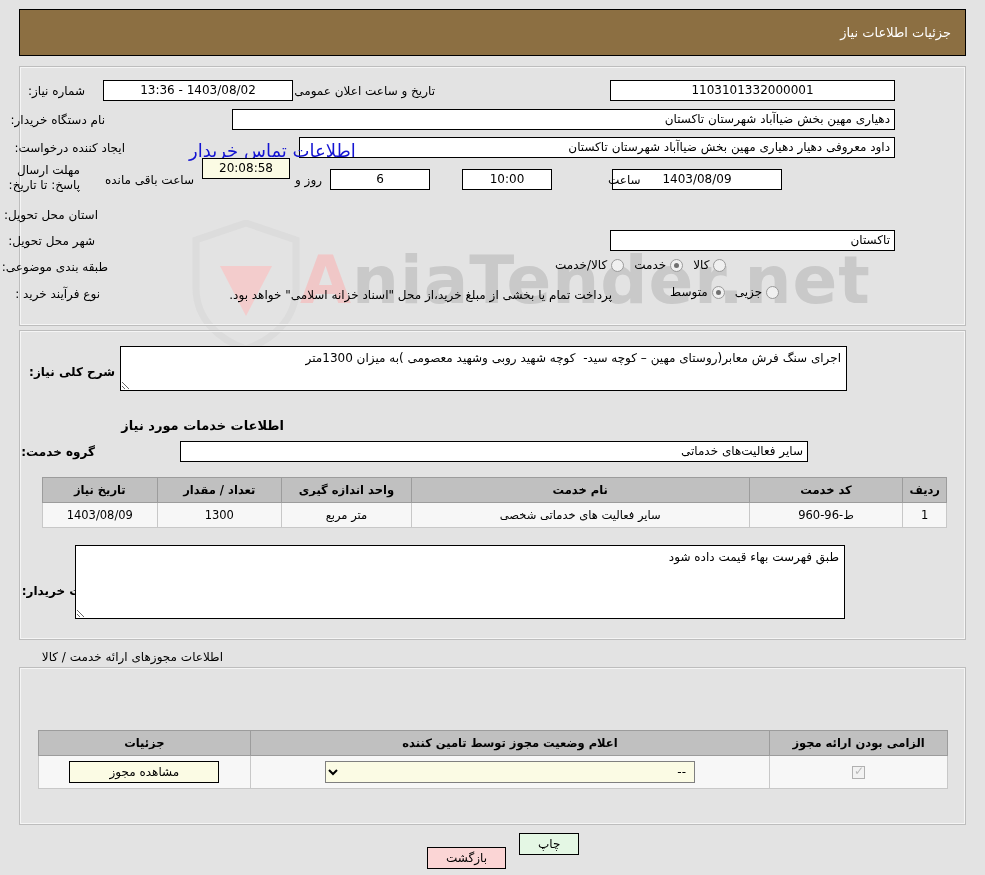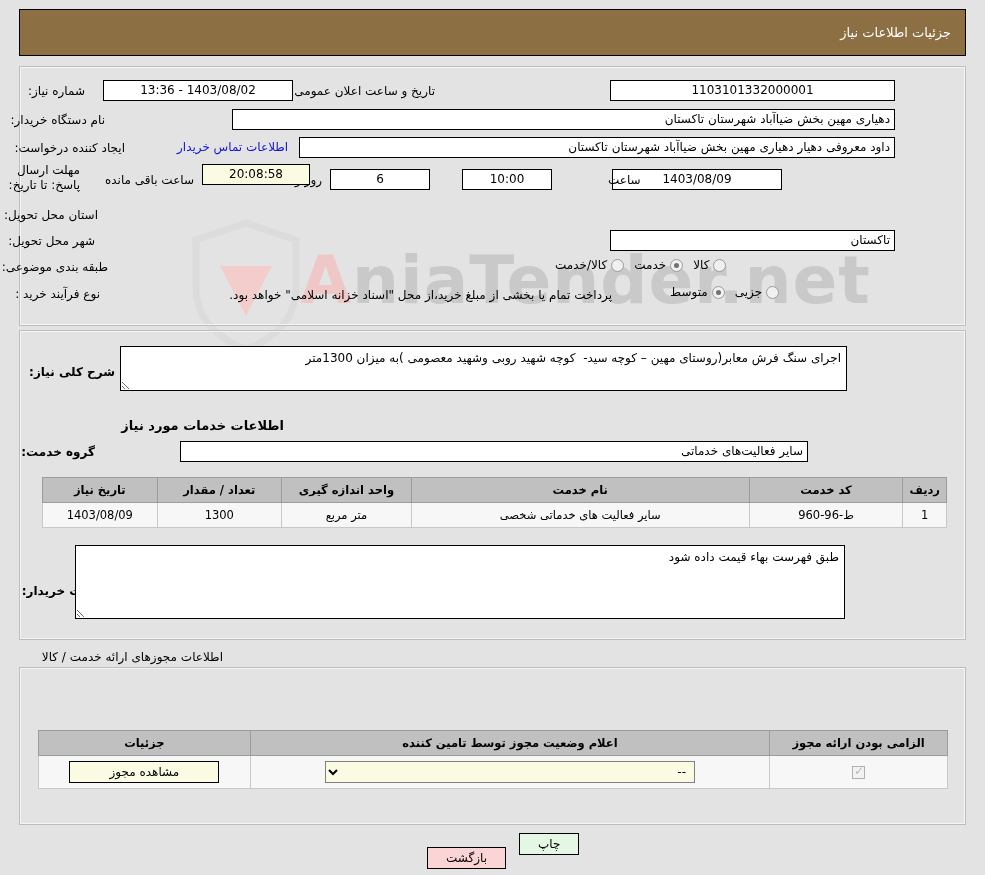--- a/index.html
+++ b/index.html
@@ -82,21 +82,21 @@
     font-size: 12px;
     color: #000;
     padding: 3px 5px;
     resize: both;
     text-align: right;
     direction: rtl;
     line-height: 16px;
     overflow: hidden;
   }
 
-  a.link { color: #1414d2; text-decoration: none; font-size: 12px; white-space: nowrap; }
+  a.link { color: #1414d2; text-decoration: none; font-size: 18px; white-space: nowrap; margin-left: 12px; }
 
   
   .radio-row { display: flex; align-items: center; gap: 0px; }
   .radio {
     display: inline-block; width: 13px; height: 13px; border-radius: 50%;
     border: 1px solid #9a9a9a; background: #f0f0f0; vertical-align: middle;
     position: relative;
   }
   .radio.sel::after {
     content: ""; position: absolute; left: 3px; top: 3px;
@@ -188,21 +188,21 @@
   <div class="abs lbl" style="right:860px; top:141px; width:125px; text-align:right;">ایجاد کننده درخواست:</div>
   <div class="abs fld right" style="left:299px; top:137px; width:596px;">داود معروفی دهیار دهیاری مهین بخش ضیاآباد شهرستان تاکستان</div>
   <a class="abs link" style="left:177px; top:140px;" href="#">اطلاعات تماس خریدار</a>
 
   <div class="abs lbl" style="right:905px; top:163px; width:80px; text-align:right; white-space:normal;">مهلت ارسال پاسخ: تا تاریخ:</div>
   <div class="abs fld" style="left:612px; top:169px; width:170px;">1403/08/09</div>
   <div class="abs lbl" style="left:560px; top:173px;margin-left:48px;">ساعت</div>
   <div class="abs fld" style="left:462px; top:169px; width:90px;">10:00</div>
   <div class="abs fld" style="left:330px; top:169px; width:100px;">6</div>
   <div class="abs lbl" style="left:295px; top:173px;">روز و</div>
-  <div class="abs fld timer" style="left:202px; top:164px; width:108px;">20:08:58</div>
+  <div class="abs fld timer" style="left:202px; top:158px; width:88px;">20:08:58</div>
   <div class="abs lbl" style="left:105px; top:173px;">ساعت باقی مانده</div>
 
   <div class="abs lbl" style="right:887px; top:208px; width:98px; text-align:right;">استان محل تحویل:</div>
 
   <div class="abs lbl" style="right:890px; top:234px; width:95px; text-align:right;">شهر محل تحویل:</div>
   <div class="abs fld right" style="left:610px; top:230px; width:285px;">تاکستان</div>
 
   <div class="abs lbl" style="right:877px; top:260px; width:108px; text-align:right;">طبقه بندی موضوعی:</div>
   <div class="abs radio-row" style="left:545px; top:258px;">
     <span class="radio"></span>

